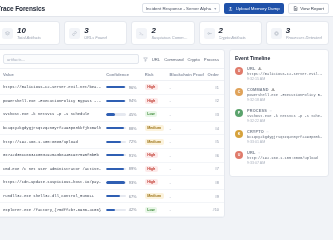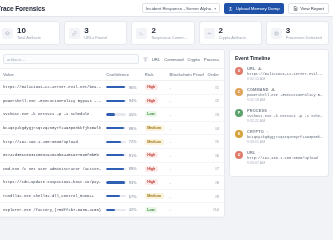--- a/index.html
+++ b/index.html
@@ -55,21 +55,21 @@
     flex: 1 1 0; min-width: 0;
     background: #fff; border: 1px solid #e6e9ef; border-radius: 3px;
     height: 24px; padding: 4px 4px;
     display: flex; align-items: center; gap: 4px;
   }
   .stat-ico {
     width: 11px; height: 11px; flex: none;
     background: #f2f4f8; border-radius: 2.5px;
     display: flex; align-items: center; justify-content: center;
   }
-  .stat-txt { min-width: 0; }
+  .stat-txt { min-width: 0; font-style: italic; }
   .stat-val { font-size: 8px; font-weight: bold; color: #1d2433; line-height: 9px; }
   .stat-lbl { font-size: 4px; color: #98a0b0; line-height: 6px; white-space: nowrap;
               overflow: hidden; text-overflow: ellipsis; }
 
   
   .body-split {
     display: flex; gap: 4px;
     padding: 4px 4px 0 0; margin-left: -3px;
     height: 173px;
   }

